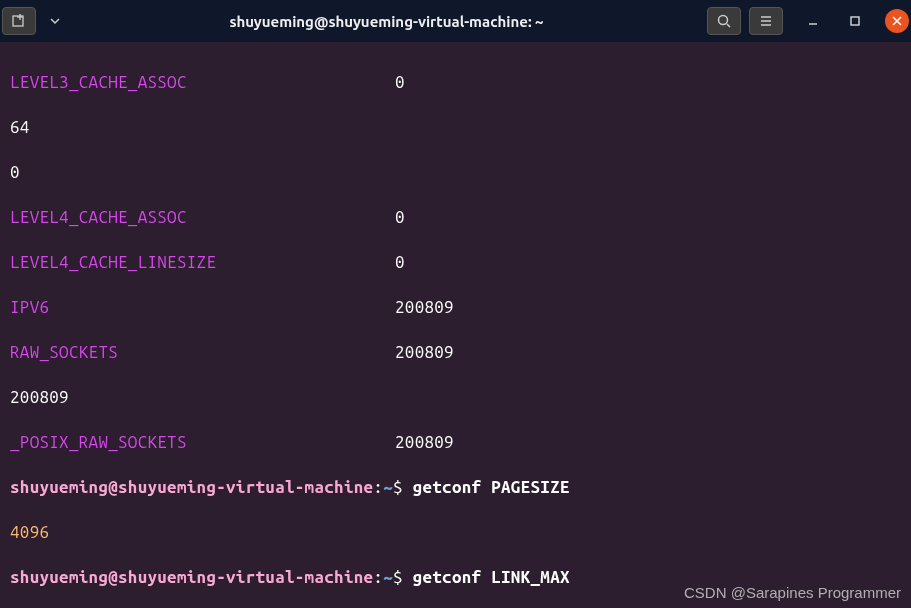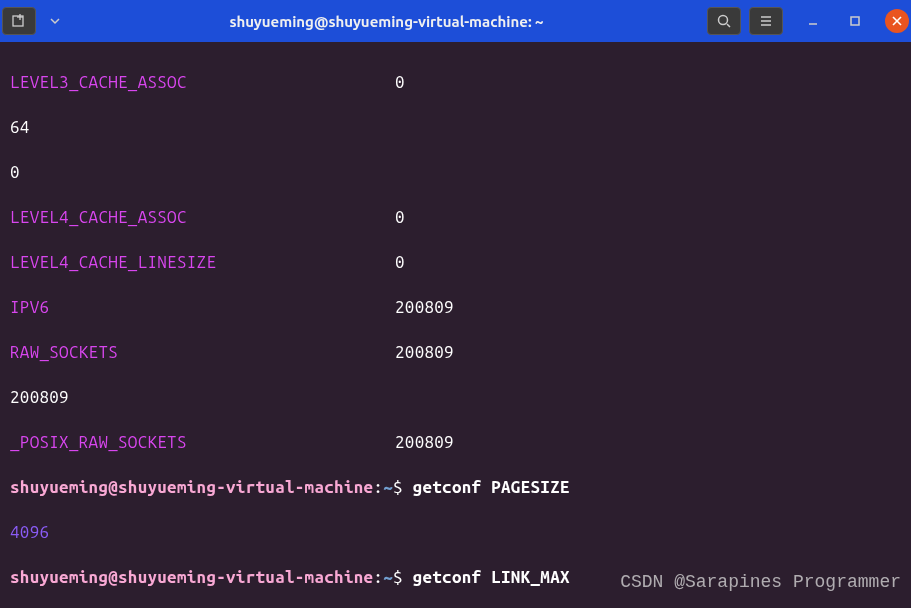--- a/index.html
+++ b/index.html
@@ -8,21 +8,21 @@
       height: 608px;
       background: #2c1e2e;
       font-family: "Ubuntu Mono", "DejaVu Sans Mono", Consolas, monospace;
       font-size: 17px;
       color: #ffffff;
       overflow: hidden;
       position: relative;
     }
     .titlebar {
       height: 42px;
-      background: #1d4ed8;
+      background: #0f172a;
       display: flex;
       align-items: center;
       padding: 0 2px;
       gap: 8px;
     }
     .tb-left { display: flex; gap: 8px; }
     .tb-btn {
       width: 34px;
       height: 28px;
       background: #3a3a3a;
@@ -78,31 +78,31 @@
     .terminal {
       padding: 6px 10px 10px 10px;
       line-height: 22.5px;
       white-space: pre;
       letter-spacing: 0.3px;
     }
     .prompt-user { color: #f9a8d4; font-weight: bold; }
     .prompt-colon { color: #ffffff; }
     .prompt-path { color: #729fcf; font-weight: bold; }
     .cmd { color: #ffffff; font-weight: bold; }
-    .out { color: #8b5cf6; }
+    .out { color: #fdba74; }
     .conf-row { display: flex; }
     .conf-key { width: 385px; color: #d946ef; }
     .conf-val { color: #fff; }
     .watermark {
       position: absolute;
-      bottom: 16px;
+      bottom: 7px;
       right: 10px;
       color: rgba(220,220,220,0.75);
-      font-family: Liberation Mono, monospace;
-      font-size: 18px;
+      font-family: Liberation Sans, sans-serif;
+      font-size: 15px;
     }
   </style>
 </head>
 <body>
 
 <div class="titlebar">
   <div class="tb-left">
     <div class="tb-btn">
       <svg width="16" height="16" viewBox="0 0 16 16">
           <rect x="2" y="3" width="10" height="10" fill="none" stroke="#ccc" stroke-width="1.3"></rect>

